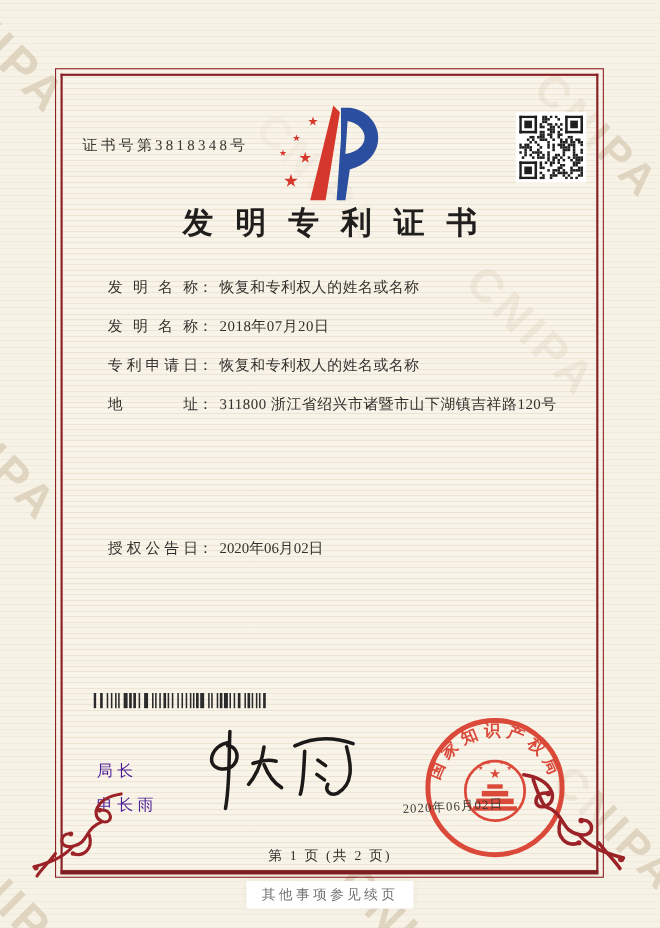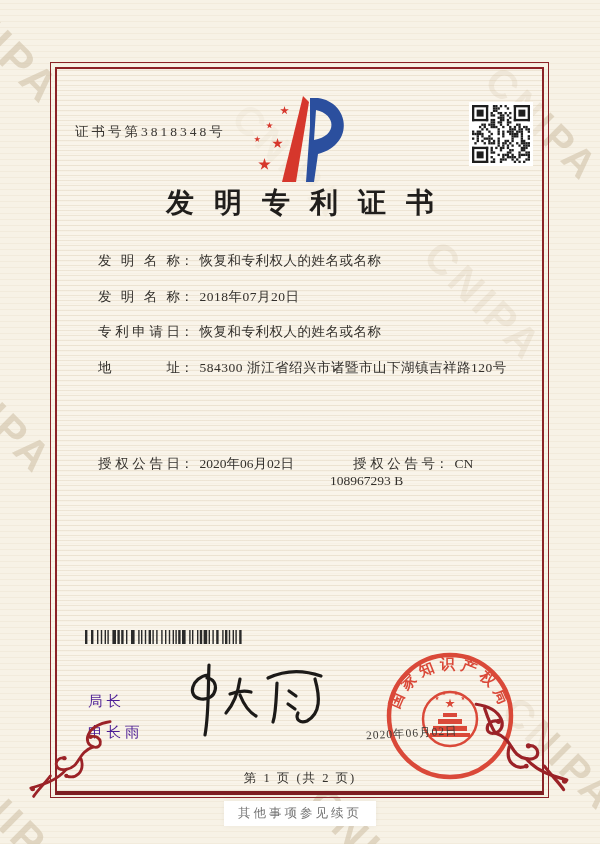--- a/index.html
+++ b/index.html
@@ -37,21 +37,21 @@
   .qr{position:absolute;left:469px;top:102px;width:58px;height:58px;background:#fff;padding:3px;}
   .title{
     position:absolute;left:0;top:184px;width:600px;text-align:center;
     font-size:28px;letter-spacing:20px;text-indent:20px;color:#201e1c;font-weight:600;
   }
   .fields{position:absolute;left:75px;top:252px;width:460px;font-size:13.5px;color:#33302c;}
   .f-row{height:35.5px;line-height:18px;position:relative;}
   .f-label{display:inline-block;width:82px;text-align:justify;text-align-last:justify;vertical-align:top;margin-left:23px;}
   .f-colon{display:inline-block;margin-right:6px;}
   .f-value{letter-spacing:.5px;}
-  .grant-row{position:absolute;left:75px;top:455px;width:460px;font-size:13.5px;color:#33302c;}
+  .grant-row{position:absolute;left:75px;top:490px;width:460px;font-size:13.5px;color:#33302c;}
   .grant-no{position:absolute;left:255px;top:0;}
   .body-text{
     position:absolute;left:72px;top:492px;width:458px;
     font-size:12.8px;line-height:19.5px;text-align:justify;color:#33302c;
   }
   .body-text p{margin:0;text-indent:2em;}
   .barcode{position:absolute;left:85px;top:630px;width:158px;height:14px;}
   .officer{position:absolute;left:88px;top:686px;font-size:14.5px;line-height:31px;letter-spacing:4px;color:#4c1d95;}
   .autograph{position:absolute;left:178px;top:660px;width:150px;height:82px;}
   .seal{position:absolute;left:383px;top:649px;width:134px;height:134px;opacity:.92;}
@@ -363,30 +363,27 @@
     <div class="f-row">
       <span class="f-label">发明名称</span><span class="f-colon">：</span><span class="f-value">恢复和专利权人的姓名或名称</span>
     </div>
     <div class="f-row">
       <span class="f-label">发明名称</span><span class="f-colon">：</span><span class="f-value">2018年07月20日</span>
     </div>
     <div class="f-row">
       <span class="f-label">专利申请日</span><span class="f-colon">：</span><span class="f-value">恢复和专利权人的姓名或名称</span>
     </div>
     <div class="f-row">
-      <span class="f-label">地址</span><span class="f-colon">：</span><span class="f-value">584300 浙江省绍兴市诸暨市山下湖镇吉祥路120号</span>
+      <span class="f-label">地址</span><span class="f-colon">：</span><span class="f-value">311800 浙江省绍兴市诸暨市山下湖镇吉祥路120号</span>
     </div>
   </div>
 
   <div class="grant-row">
     <span>
       <span class="f-label">授权公告日</span><span class="f-colon">：</span><span>2020年06月02日</span>
-    </span>
-    <span class="grant-no">
-      <span class="f-label">授权公告号</span><span class="f-colon">：</span><span>CN 108967293 B</span>
     </span>
   </div>
 
 
   <svg class="barcode" viewBox="0 0 158 14" preserveAspectRatio="none" id="barcode">
       <rect x="0" y="0" width="2.4" height="14" fill="#2a2a2a"></rect>
       <rect x="6" y="0" width="2.4" height="14" fill="#2a2a2a"></rect>
       <rect x="12" y="0" width="1.4" height="14" fill="#2a2a2a"></rect>
       <rect x="15.8" y="0" width="1.4" height="14" fill="#2a2a2a"></rect>
       <rect x="19.599999999999998" y="0" width="1.4" height="14" fill="#2a2a2a"></rect>

